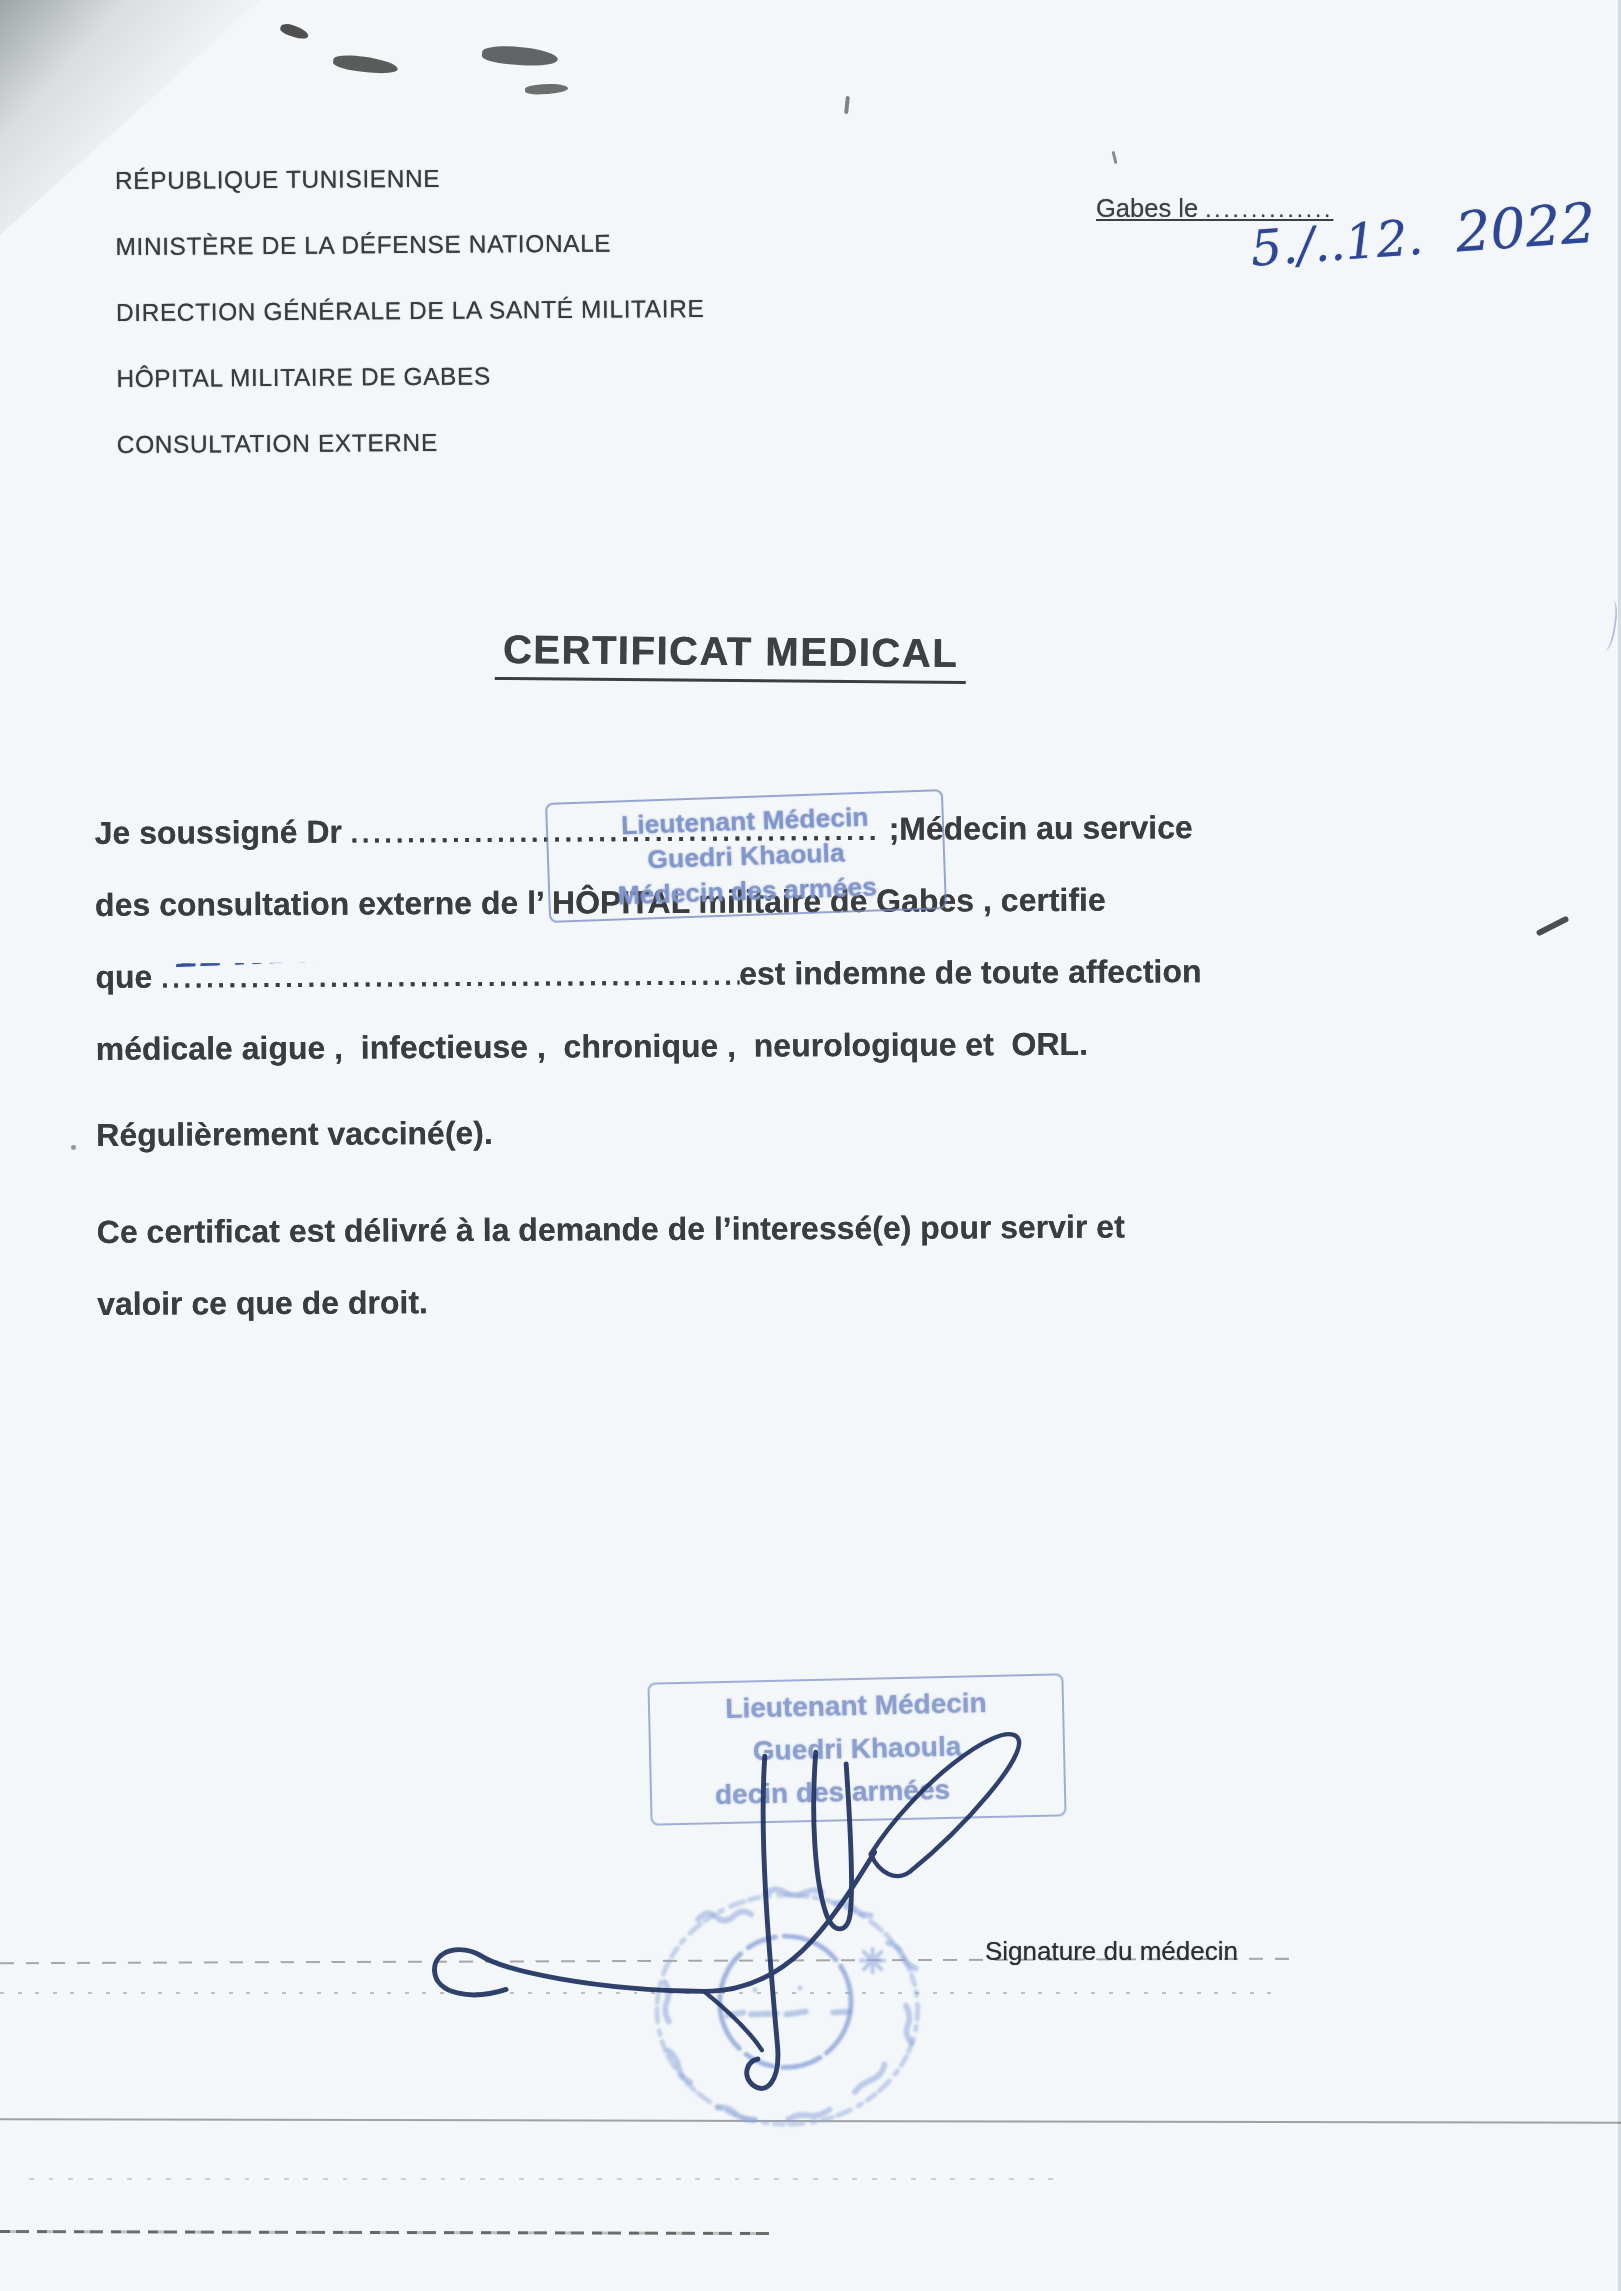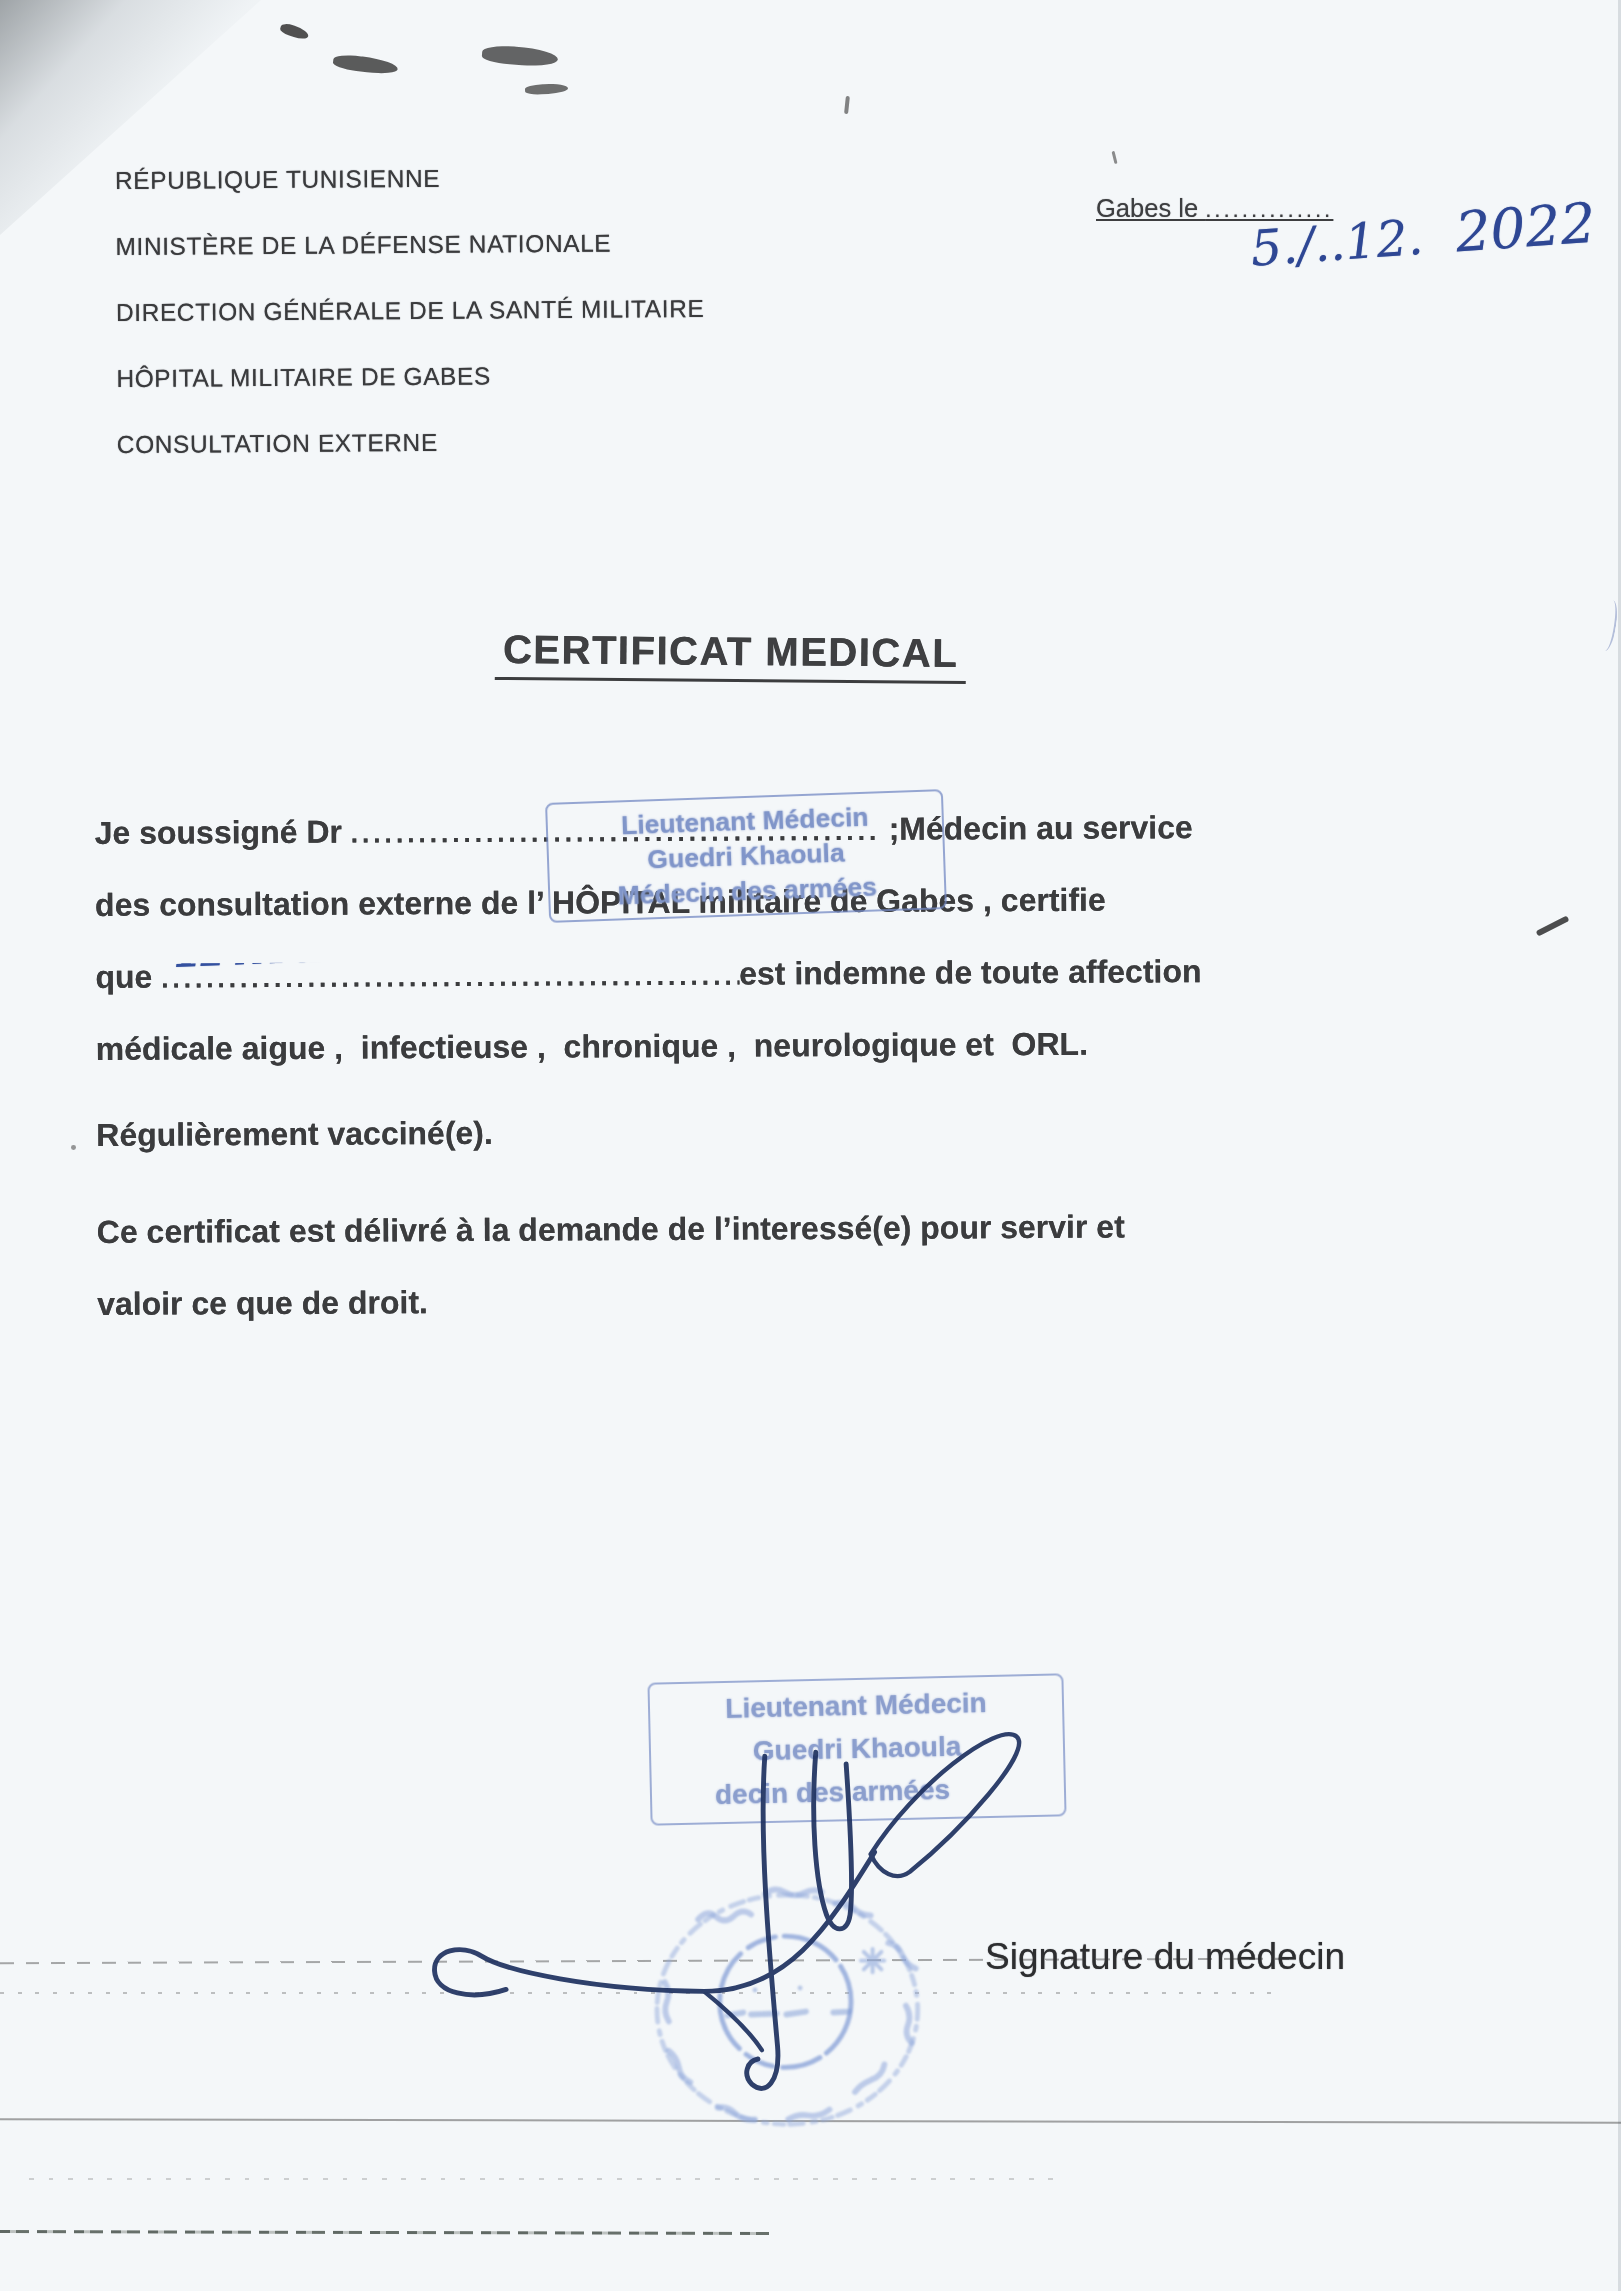--- a/index.html
+++ b/index.html
@@ -56,21 +56,21 @@
   .body{position:absolute;left:96px;top:812px;width:1127px;font-size:32px;font-weight:700;
     color:#3b3c3e;transform:rotate(-.3deg);text-shadow:0 0 0.5px rgba(55,56,58,.8);}
   .line{display:flex;align-items:baseline;height:72px;white-space:pre;}
   .leader{overflow:hidden;white-space:nowrap;letter-spacing:3.9px;font-size:26.5px;flex:none;position:relative;}
   .lead1{width:529px;}
   .lead3{width:578px;}
   .hw-name{position:absolute;left:15.7px;top:-55px;font-size:51px;letter-spacing:6.9px;word-spacing:69px;
     color:#33509f;transform:rotate(-2deg);white-space:pre;text-shadow:0 0 1px rgba(51,80,159,.5);}
   .gap1{margin-top:13.7px;}
   .gap2{margin-top:25.5px;}
-  .caption{position:absolute;left:985px;top:1936px;font-size:37px;color:#2d2e30;
+  .caption{position:absolute;left:985px;top:1936px;font-size:26px;color:#2d2e30;
     text-shadow:0 0 1px rgba(45,46,48,.7);white-space:nowrap;}
   
   .stamp{position:absolute;border:2.9px solid rgba(116,137,196,.75);border-radius:7.8px;
     text-align:center;color:#8095c9;font-weight:700;filter:blur(0.4px);
     text-shadow:0 0 2px rgba(128,149,201,.85);z-index:3;}
   .stamp-top{left:547px;top:796px;width:394px;height:110px;transform:rotate(-2deg);
     font-size:26.5px;line-height:35px;padding-top:5.9px;}
   .stamp-bottom{left:649px;top:1678px;width:412px;height:135px;transform:rotate(-1.3deg);
     font-size:28px;line-height:43px;padding-top:3.9px;opacity:.9;}
   .stamp-bottom .sline3{text-align:left;padding-left:63px;}

